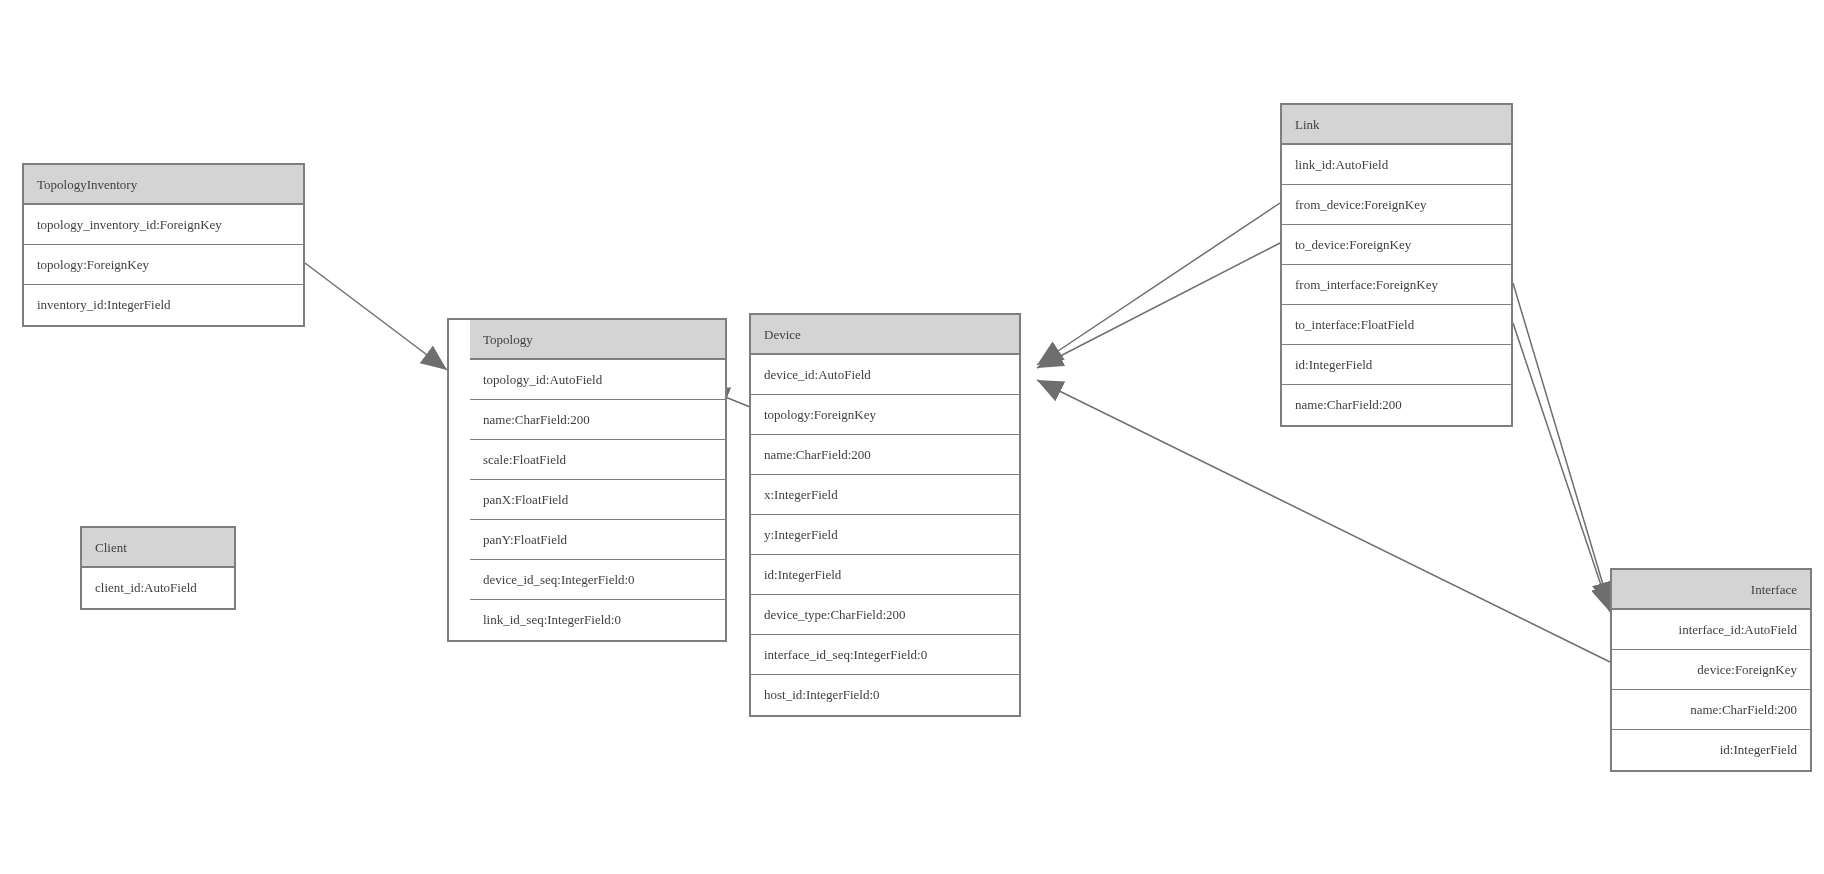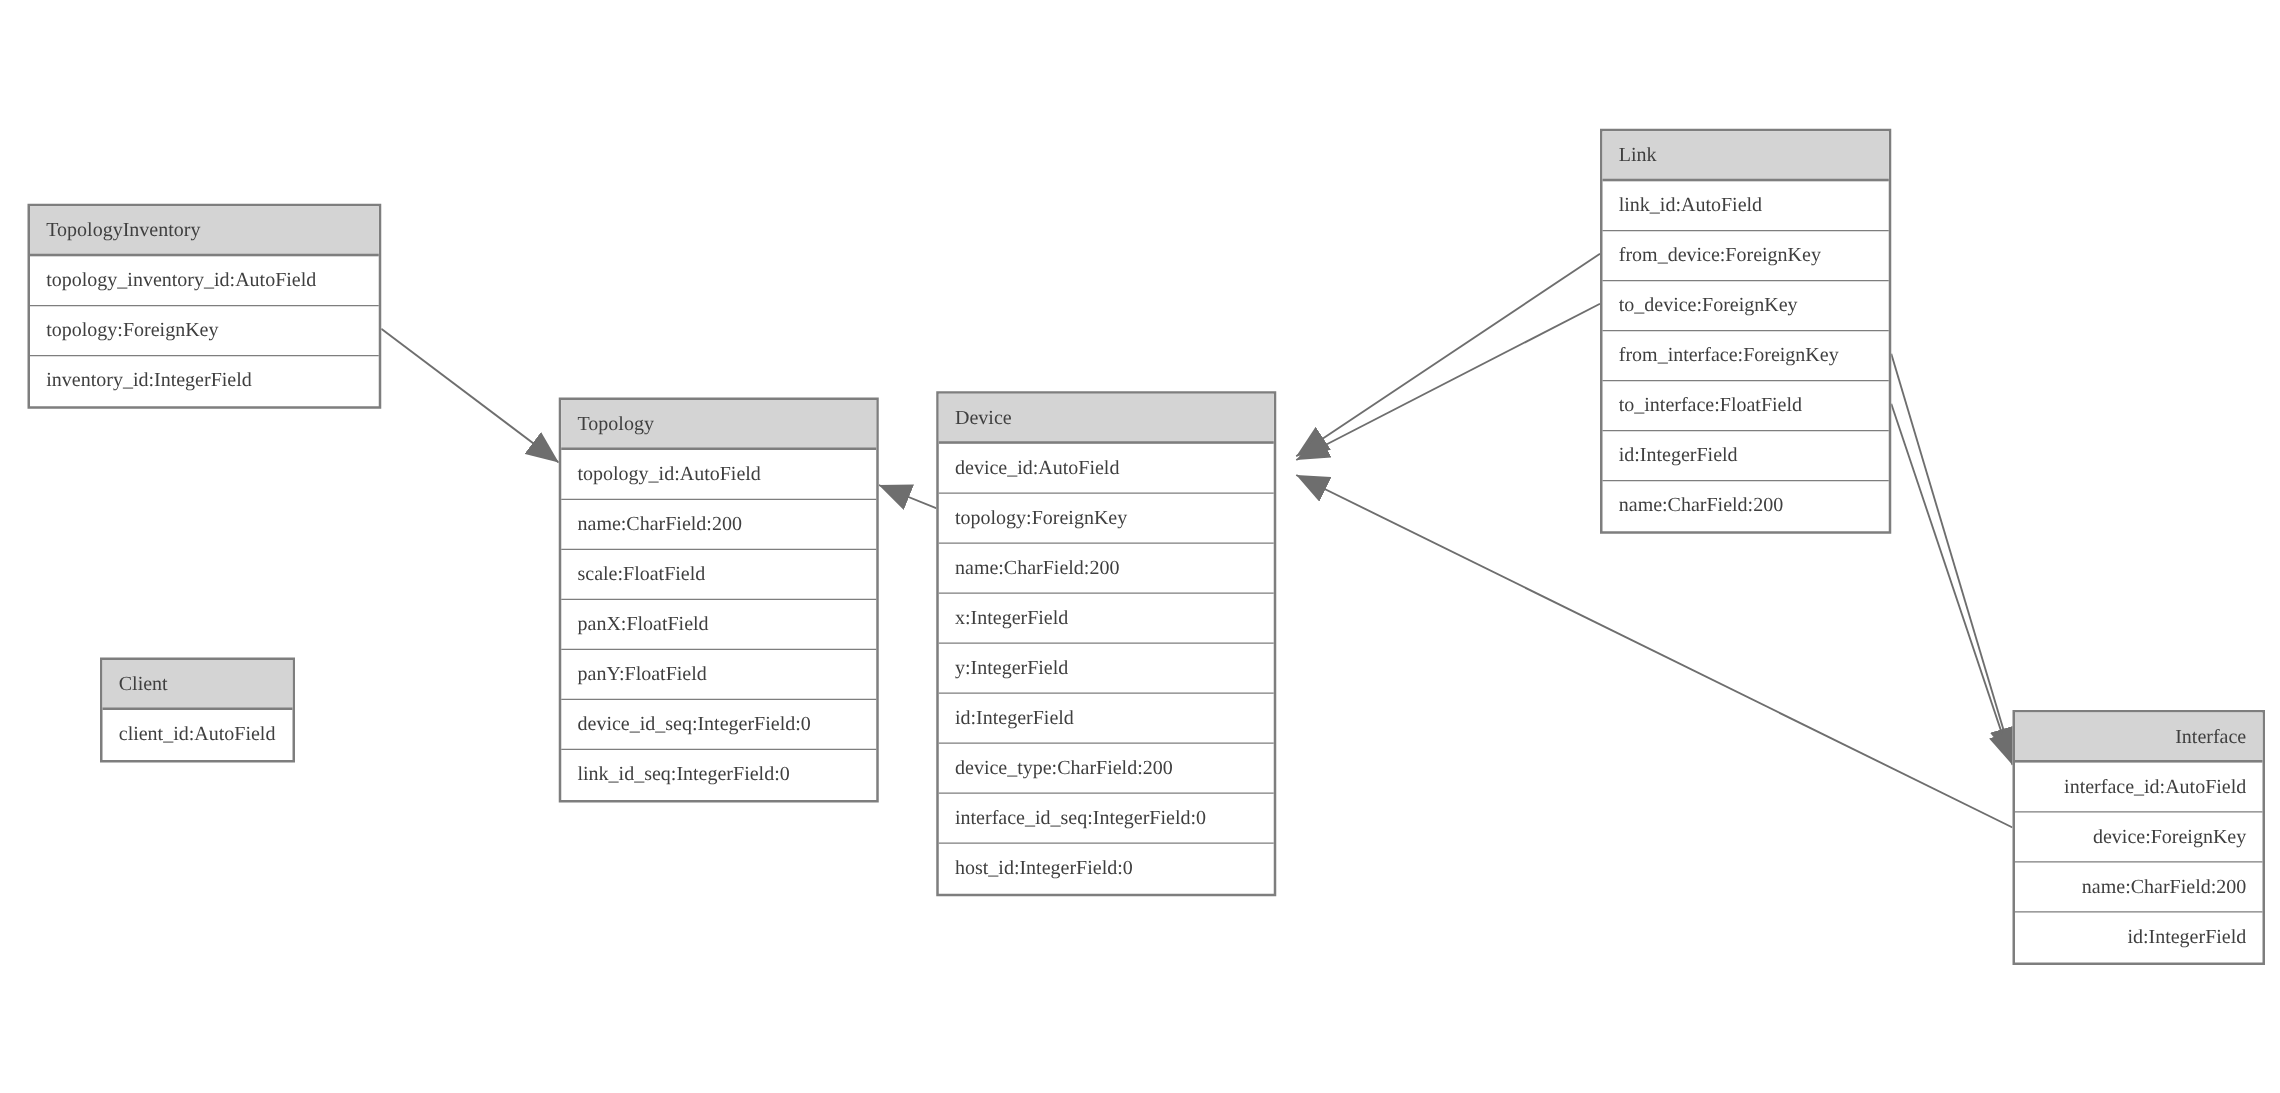--- a/index.html
+++ b/index.html
@@ -23,21 +23,21 @@
     position: absolute;
     left: 0; top: 0;
     width: 1824px; height: 874px;
   }
   #entities { position: absolute; left: 0; top: 0; width: 100%; height: 100%; }
   .entity {
     position: absolute;
     border: 2px solid var(--border);
     background: #ffffff;
     color: var(--text);
-    font-size: 16px;
+    font-size: 13px;
   }
   .entity-header {
     height: 40px;
     line-height: 40px;
     padding: 0 13px;
     background: var(--header-fill);
     border-bottom: 2px solid var(--border);
     white-space: nowrap;
     overflow: hidden;
   }
@@ -65,25 +65,25 @@
       <line x1="765" y1="413" x2="703" y2="388" stroke="#6e6e6e" stroke-width="1.5" marker-end="url(#arrowhead)"></line>
       <line x1="1280" y1="203" x2="1037" y2="365" stroke="#6e6e6e" stroke-width="1.5" marker-end="url(#arrowhead)"></line>
       <line x1="1280" y1="243" x2="1037" y2="368" stroke="#6e6e6e" stroke-width="1.5" marker-end="url(#arrowhead)"></line>
       <line x1="1513" y1="283" x2="1610" y2="608" stroke="#6e6e6e" stroke-width="1.5" marker-end="url(#arrowhead)"></line>
       <line x1="1513" y1="323" x2="1610" y2="612" stroke="#6e6e6e" stroke-width="1.5" marker-end="url(#arrowhead)"></line>
       <line x1="1610" y1="662" x2="1037" y2="380" stroke="#6e6e6e" stroke-width="1.5" marker-end="url(#arrowhead)"></line>
     </svg>
   <div id="entities">
       <div class="entity" style="left: 22px; top: 163px; width: 283px;">
         <div class="entity-header">TopologyInventory</div>
-        <div class="entity-row">topology_inventory_id:AutoField</div>
+        <div class="entity-row">topology_inventory_id:ForeignKey</div>
         <div class="entity-row">topology:ForeignKey</div>
         <div class="entity-row">inventory_id:IntegerField</div>
       </div>
-      <div class="entity" style="left: 447px; top: 318px; width: 256px;">
+      <div class="entity" style="left: 447px; top: 318px; width: 280px; padding-left: 21px;">
         <div class="entity-header">Topology</div>
         <div class="entity-row">topology_id:AutoField</div>
         <div class="entity-row">name:CharField:200</div>
         <div class="entity-row">scale:FloatField</div>
         <div class="entity-row">panX:FloatField</div>
         <div class="entity-row">panY:FloatField</div>
         <div class="entity-row">device_id_seq:IntegerField:0</div>
         <div class="entity-row">link_id_seq:IntegerField:0</div>
       </div>
       <div class="entity" style="left: 80px; top: 526px; width: 156px;">

